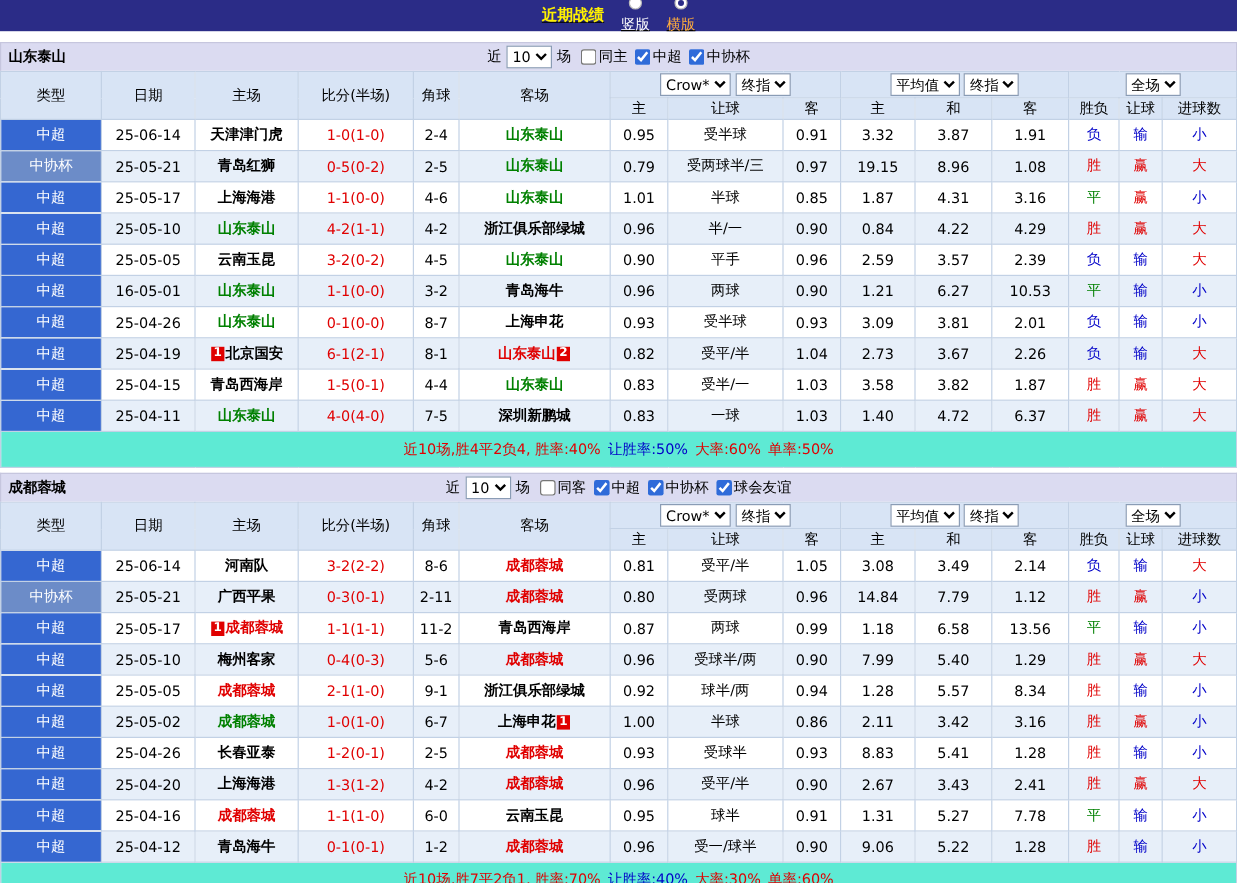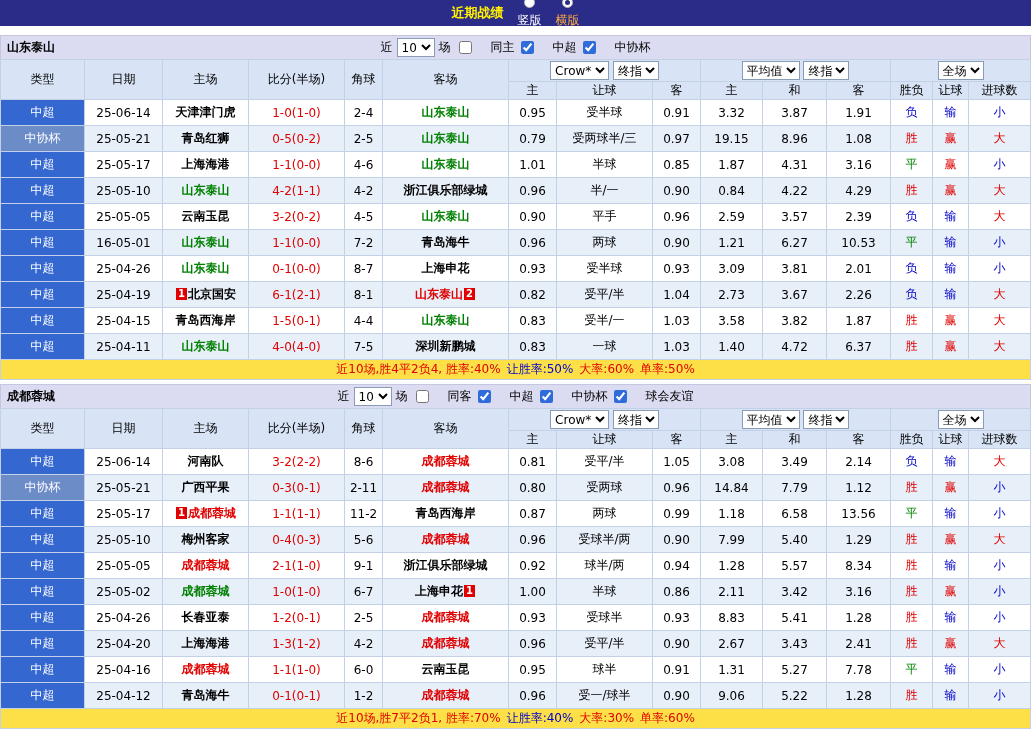--- a/index.html
+++ b/index.html
@@ -4,21 +4,21 @@
 <style>
   * { margin:0; padding:0; box-sizing:border-box; }
   html,body { background:#ffffff; }
   body {
     width:1031px;
     font-family:"DejaVu Sans","Liberation Sans",sans-serif;
     font-size:12px; color:#000;
   }
   .topbar {
     height:26px; background:#2B2C87; display:flex; align-items:center;
-    justify-content:center; gap:14px;
+    justify-content:center; gap:14px;text-decoration:underline;
   }
   .topbar .title { color:#FFF000; font-weight:bold; font-size:13px; }
   .radio-opt { display:inline-flex; align-items:center; gap:4px; cursor:pointer;flex-direction:column; }
   .radio-circle {
     width:11px; height:11px; border-radius:50%; background:#fff;
     border:1px solid #bbb; display:inline-flex; align-items:center; justify-content:center;
   }
   .radio-dot { width:5px; height:5px; border-radius:50%; background:#2B2C87; display:none; }
   .radio-opt.selected .radio-dot { display:block; }
   .opt-label { color:#ffffff; }
@@ -26,21 +26,21 @@
   .gap1 { height:9px; }
   .gap2 { height:4px; }
 
   .section-bar {
     height:24px; background:#DBDBF1; border:1px solid #C6C6DE; border-bottom:none;
     display:flex; align-items:center; position:relative;
   }
   .team-title { position:absolute; left:6px; font-weight:bold; }
   .filters { margin:0 auto; display:flex; align-items:center; gap:4px; }
   .cbs { display:inline-flex; align-items:center; gap:6px; margin-left:4px; }
-  .cb { display:inline-flex; align-items:center; gap:19px; cursor:pointer;justify-content:flex-end; }
+  .cb { display:inline-flex; align-items:center; gap:2px; cursor:pointer;justify-content:flex-end; }
   .cb input { width:13px; height:13px; accent-color:#2F6BD9; margin:0; }
 
   .sel {
     font-size:12px; height:19px; border:1px solid #8a9cb5; background:#fff;
     font-family:"DejaVu Sans","Liberation Sans",sans-serif;
   }
 
   table { border-collapse:collapse; table-layout:fixed; width:1031px; }
   th,td {
     border:1px solid #C2D1E5; text-align:center; font-size:12px;
@@ -55,21 +55,21 @@
   td.type.cup { background:#6C8CC8; }
   .score { color:#E00000; }
   .c-red { color:#E00000; }
   .c-green { color:#008000; }
   .c-blue { color:#0000C8; }
   .team { cursor:pointer;font-weight:bold; }
   .badge {
     display:inline-block; background:#E00000; color:#fff; font-size:10px;
     line-height:12px; padding:0 2px; margin:0 1px; vertical-align:1px;
   }
-  tfoot td { background:#fde047; height:20px; }
+  tfoot td { background:#5eead4; height:30px; }
   .sum-seg { margin:0 3px; }
 
   col.w0{width:84px} col.w1{width:78px} col.w2{width:86px} col.w3{width:96px}
   col.w4{width:38px} col.w5{width:126px} col.w6{width:48px} col.w7{width:96px}
   col.w8{width:48px} col.w9{width:62px} col.w10{width:64px} col.w11{width:64px}
   col.w12{width:42px} col.w13{width:36px} col.w14{width:62px}
 </style>
 </head>
 <body>
 
@@ -248,21 +248,21 @@
             <td>2.39</td>
             <td class="c-blue">负</td>
             <td class="c-blue">输</td>
             <td class="c-red">大</td>
           </tr>
           <tr>
             <td class="type league">中超</td>
             <td>16-05-01</td>
             <td><span class="team c-green"><span>山东泰山</span></span></td>
             <td class="score">1-1(0-0)</td>
-            <td>7-2</td>
+            <td>3-2</td>
             <td><span class="team "><span>青岛海牛</span></span></td>
             <td>0.96</td>
             <td>两球</td>
             <td>0.90</td>
             <td>1.21</td>
             <td>6.27</td>
             <td>10.53</td>
             <td class="c-green">平</td>
             <td class="c-blue">输</td>
             <td class="c-blue">小</td>

